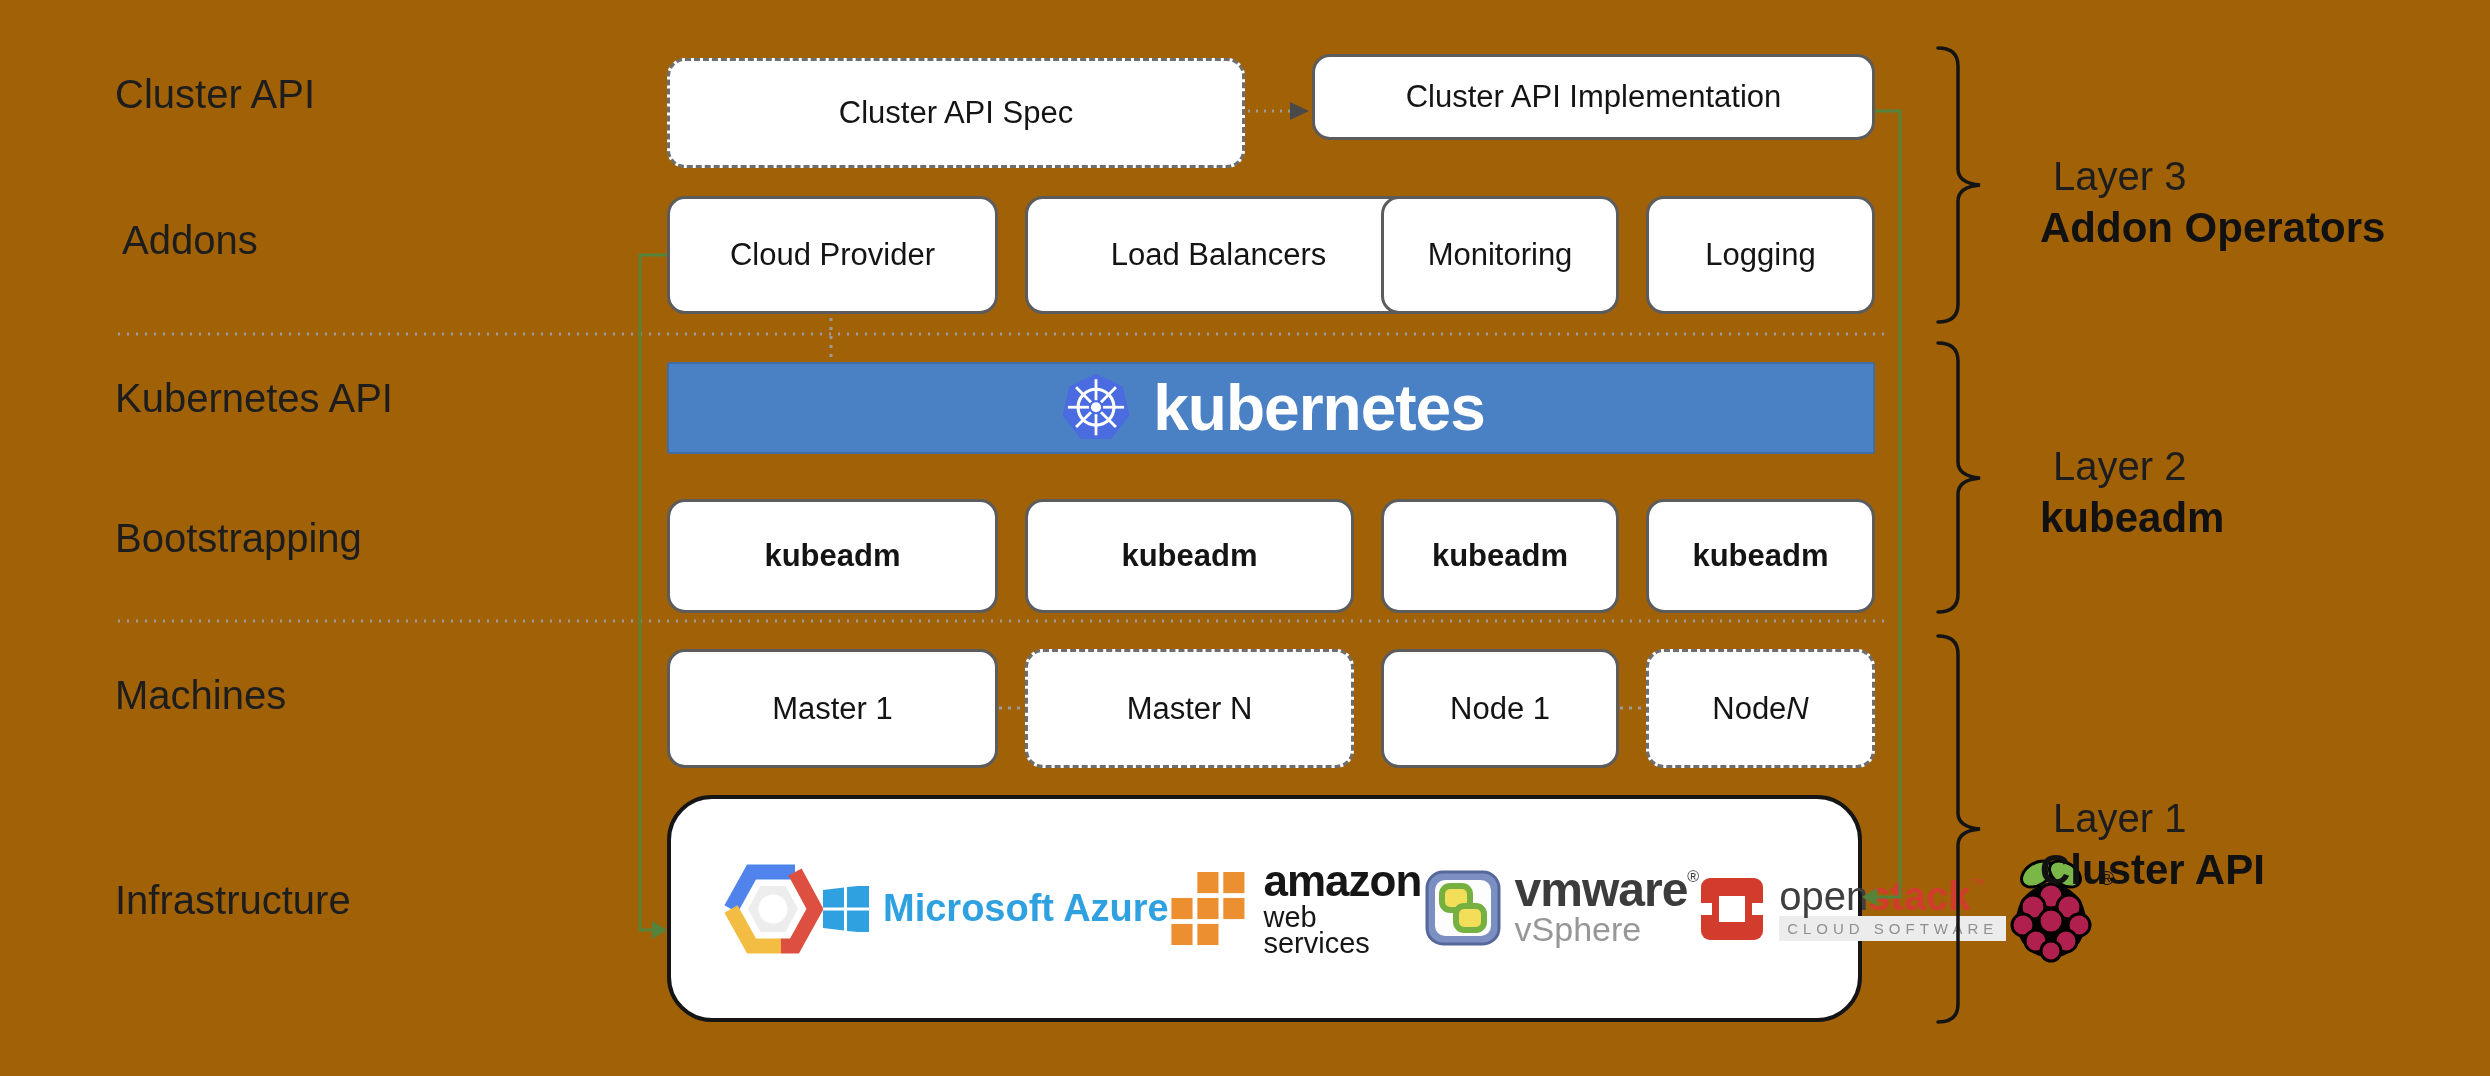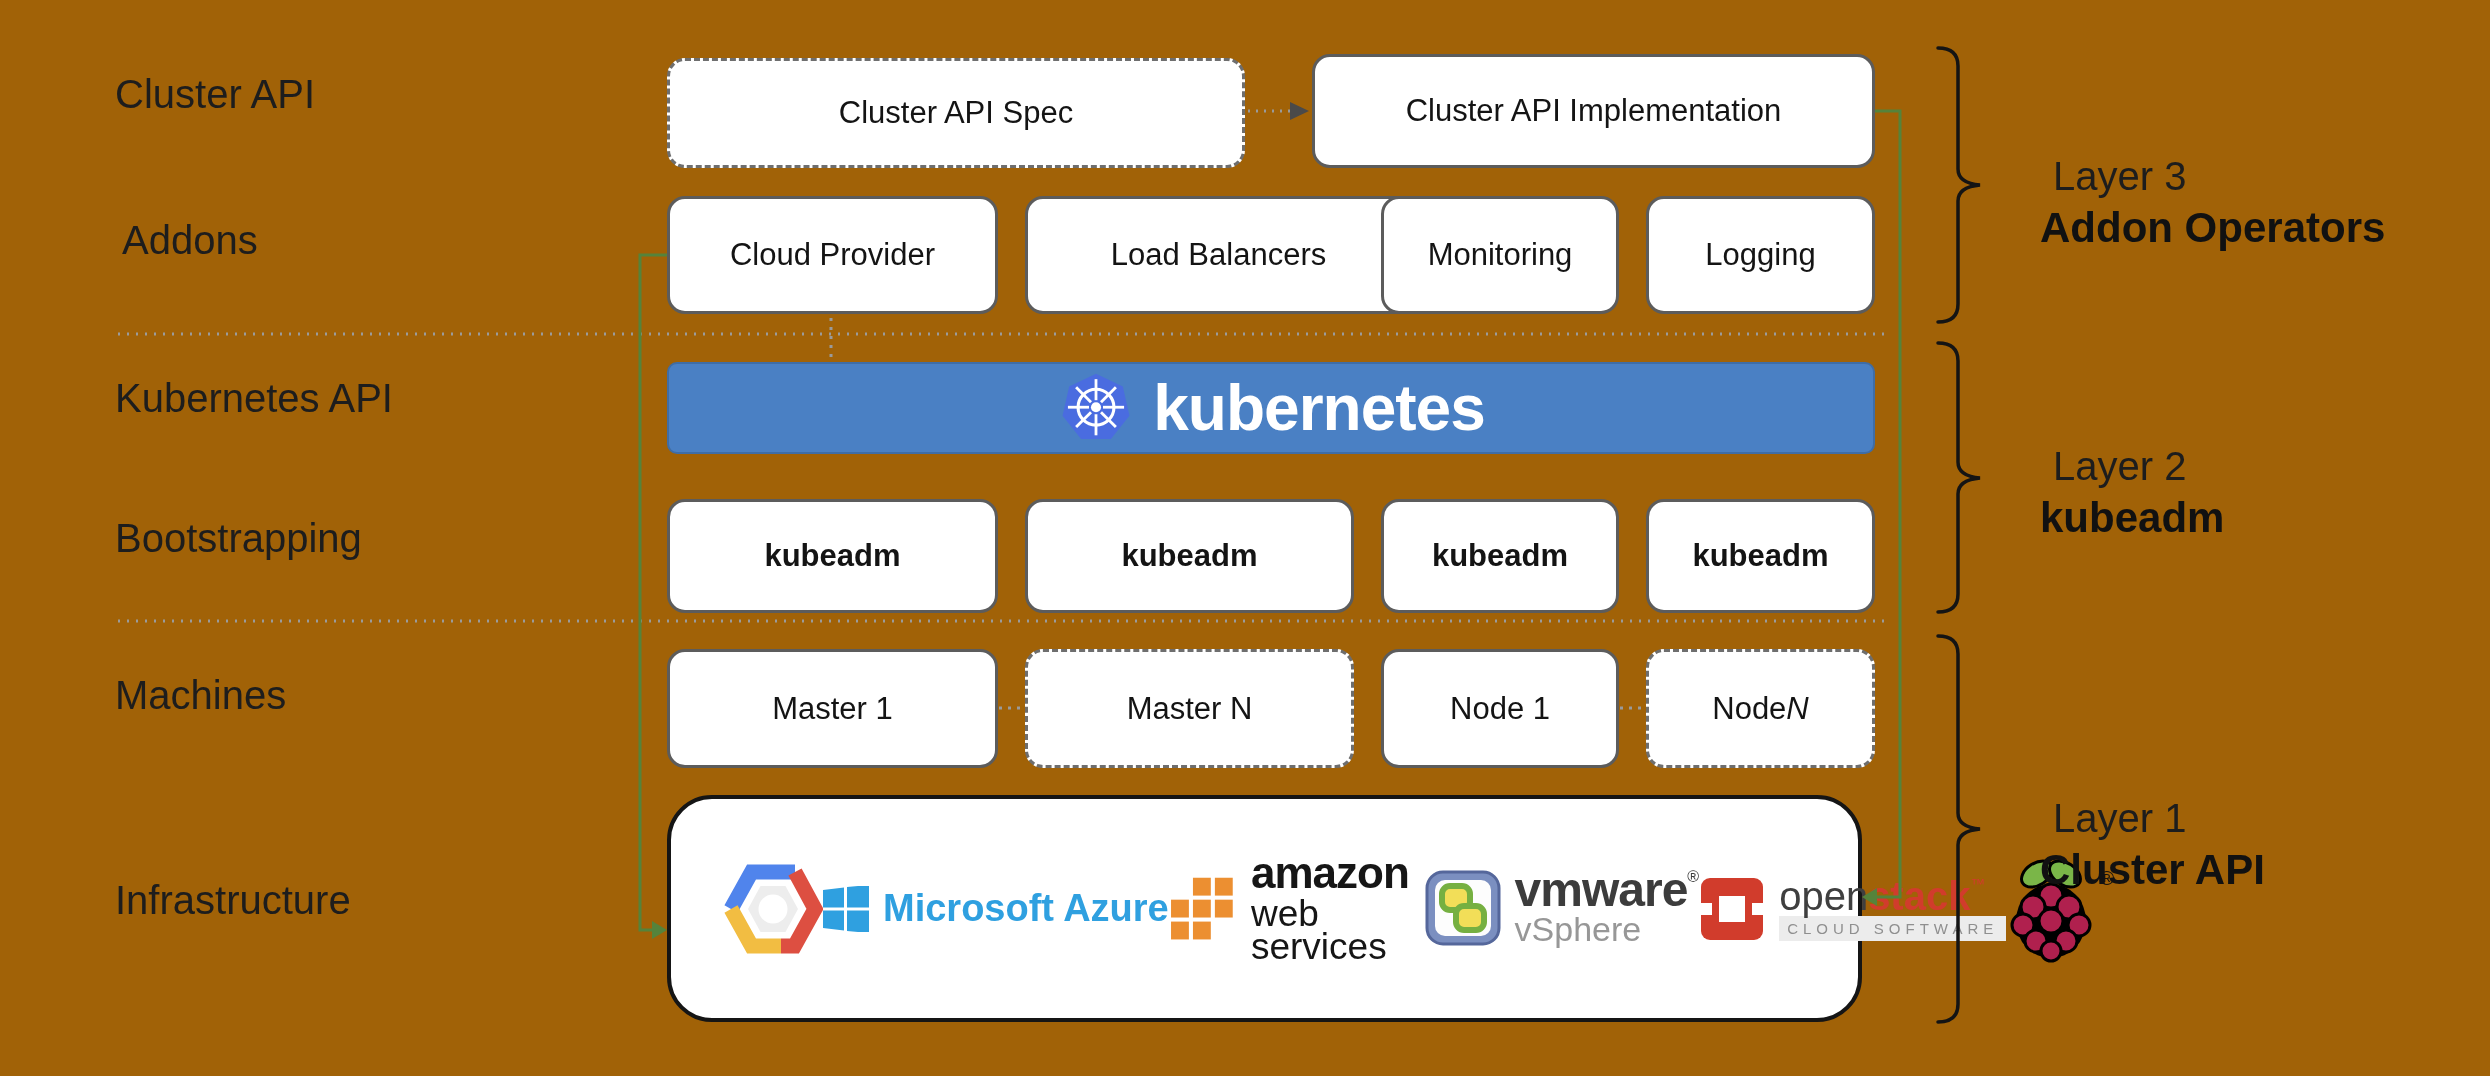--- a/index.html
+++ b/index.html
@@ -5,31 +5,31 @@
   html,body{margin:0;padding:0;background:#fff;}
   .canvas{position:relative;width:2490px;height:1076px;background:#a16207;overflow:hidden;
           font-family:"Liberation Sans","DejaVu Sans",sans-serif;color:#1b1b1b;}
   .rowlabel{position:absolute;left:115px;font-size:40px;color:#1d1d1d;white-space:nowrap;}
   .box{position:absolute;background:#fff;border:3px solid #5c5c5c;border-radius:18px;
        display:flex;align-items:center;justify-content:center;font-size:31px;color:#141414;
        box-sizing:border-box;white-space:nowrap;}
   .box.dashed{border:3px dashed #6e6e6e;}
   .box.bold{font-weight:bold;}
   .banner{position:absolute;left:667px;top:362px;width:1208px;height:92px;background:#4a80c4;
-          border:2px solid rgba(0,0,0,0.15);border-radius:10px;box-sizing:border-box;
+          border:2px solid rgba(0,0,0,0.15);border-radius:3px;box-sizing:border-box;
           display:flex;align-items:center;justify-content:center;gap:18px;}
   .banner .wordmark{color:#fff;font-size:64px;font-weight:700;letter-spacing:-1px;line-height:1;}
   .infra{position:absolute;left:667px;top:795px;width:1195px;height:227px;background:#fff;
          border:4px solid #151515;border-radius:45px;box-sizing:border-box;
          display:flex;align-items:center;justify-content:space-between;padding:0 52px;}
   .logo{display:flex;align-items:center;gap:14px;position:relative;}
   .azure-text{font-size:38px;font-weight:600;color:#2fa0e0;white-space:nowrap;}
   .aws-text{line-height:0.9;}
   .aws-text .t1{font-size:44px;font-weight:700;color:#161616;display:block;letter-spacing:-1px;}
-  .aws-text .t2{font-size:37px;font-weight:500;color:#161616;display:block;margin-top:4px;}
+  .aws-text .t2{font-size:29px;font-weight:500;color:#161616;display:block;margin-top:4px;}
   .vm-text .t1{font-size:48px;font-weight:700;color:#3c3c3c;letter-spacing:-1px;line-height:0.9;}
   .vm-text .reg{font-size:16px;color:#3c3c3c;vertical-align:top;}
   .vm-text .t2{font-size:34px;color:#979797;line-height:1.1;}
   .os-text .t1{font-size:40px;line-height:1;white-space:nowrap;}
   .os-text .open{color:#3f3f3f;margin-top:26px;}
   .os-text .stack{color:#d13c2c;font-weight:600;}
   .os-text .tm{font-size:15px;color:#d13c2c;vertical-align:top;}
   .os-bar{background:#ececec;color:#8f8f8f;font-size:15px;letter-spacing:5px;
           padding:4px 8px;white-space:nowrap;}
   .rpi-reg{position:absolute;right:-16px;top:14px;font-size:20px;color:#111;}
@@ -47,21 +47,21 @@
   <div class="rowlabel" style="top:72px">Cluster API</div>
   <div class="rowlabel" style="top:218px;left:122px">Addons</div>
   <div class="rowlabel" style="top:376px">Kubernetes API</div>
   <div class="rowlabel" style="top:516px">Bootstrapping</div>
   <div class="rowlabel" style="top:673px">Machines</div>
   <div class="rowlabel" style="top:878px">Infrastructure</div>
 
   <div class="box dashed" style="left:667px;top:58px;width:578px;height:110px">
     <span>Cluster API Spec</span>
   </div>
-  <div class="box" style="left:1312px;top:54px;width:563px;height:114px">
+  <div class="box" style="left:1312px;top:54px;width:563px;height:86px">
     <span>Cluster API Implementation</span>
   </div>
 
   <div class="box" style="left:667px;top:196px;width:331px;height:118px">
     <span>Cloud Provider</span>
   </div>
   <div class="box" style="left:1025px;top:196px;width:387px;height:118px">
     <span>Load Balancers</span>
   </div>
   <div class="box" style="left:1381px;top:196px;width:238px;height:118px">

